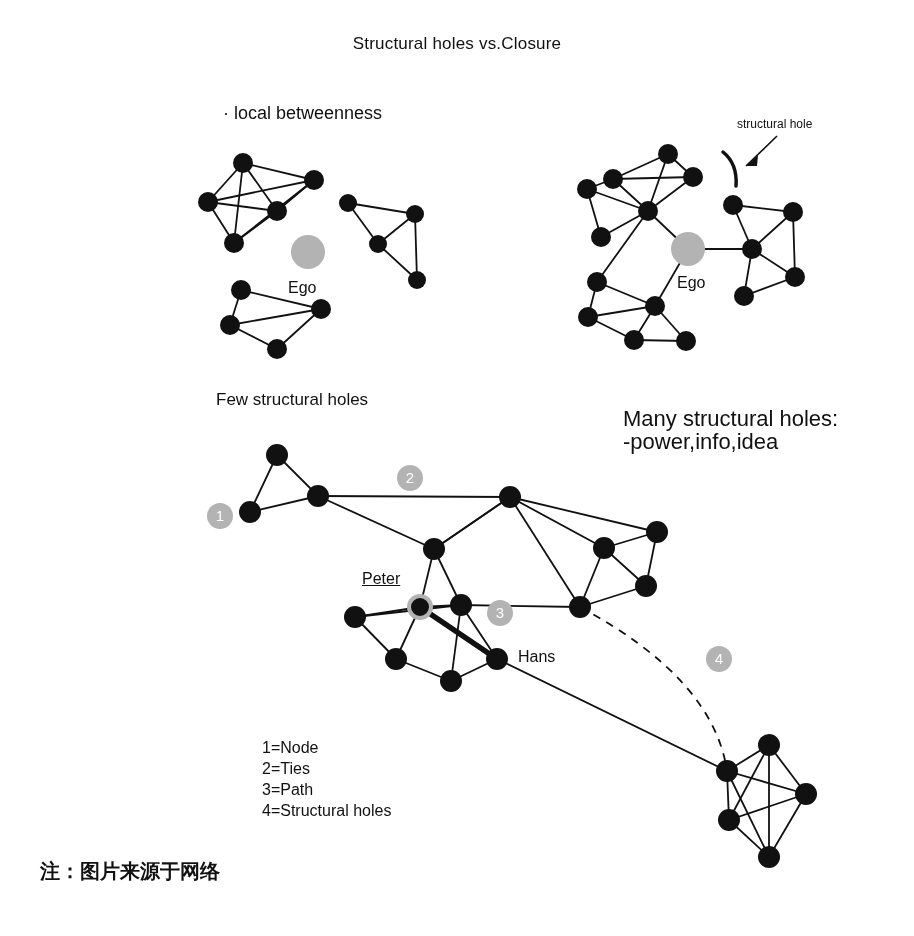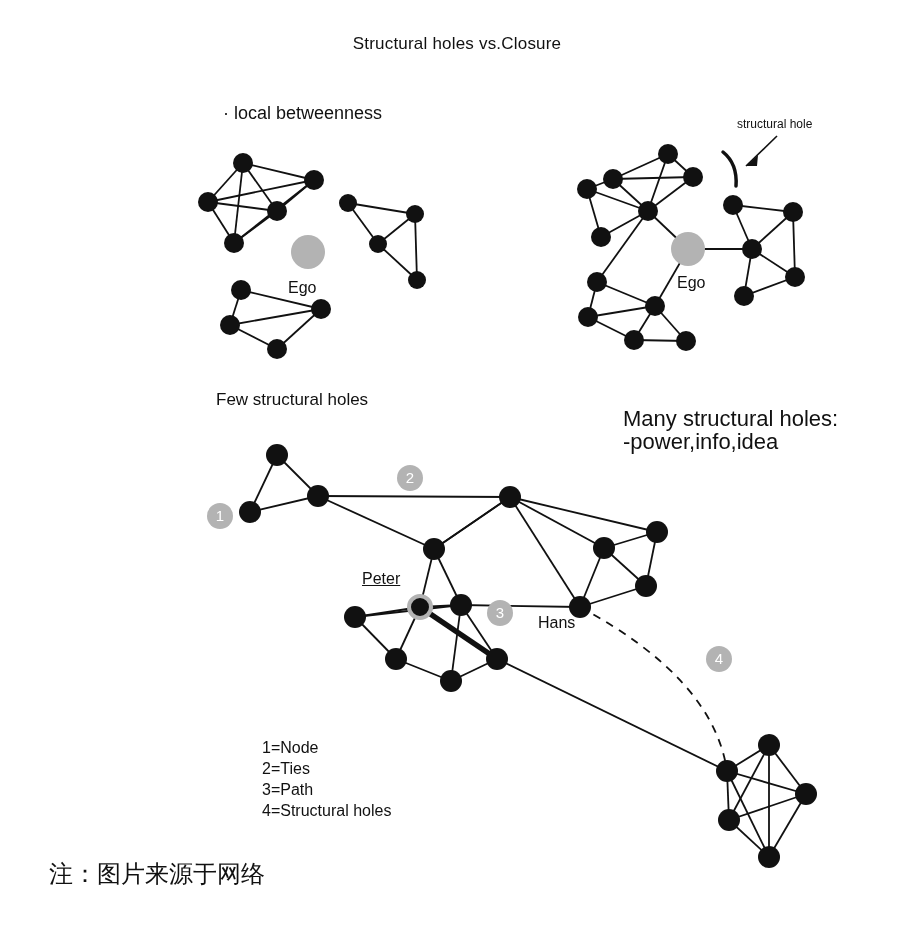--- a/index.html
+++ b/index.html
@@ -69,34 +69,34 @@
     font-size: 12px;
   }
   #peter {
     left: 362px;
     top: 570px;
     font-size: 16px;
     text-decoration: underline;
   }
   #hans {
     left: 518px;
-    top: 614px;
-    font-size: 16px;
-    margin-left: 20px;
+    top: 648px;
+    font-size: 16px;
   }
   #legend {
     left: 262px;
     top: 737px;
     font-size: 16px;
     line-height: 21px;
   }
   #note {
-    left: 49px;
+    left: 40px;
     top: 858px;
-    font-size: 24px;
+    font-size: 20px;
+    font-weight: bold;
   }
 </style>
 </head>
 <body>
 
 <svg id="canvas" viewBox="0 0 914 936">
   <g id="g-left">
       <line x1="243" y1="163" x2="314" y2="180" stroke="#111111" stroke-width="1.8"></line>
       <line x1="243" y1="163" x2="208" y2="202" stroke="#111111" stroke-width="1.8"></line>
       <line x1="243" y1="163" x2="277" y2="211" stroke="#111111" stroke-width="1.8"></line>

